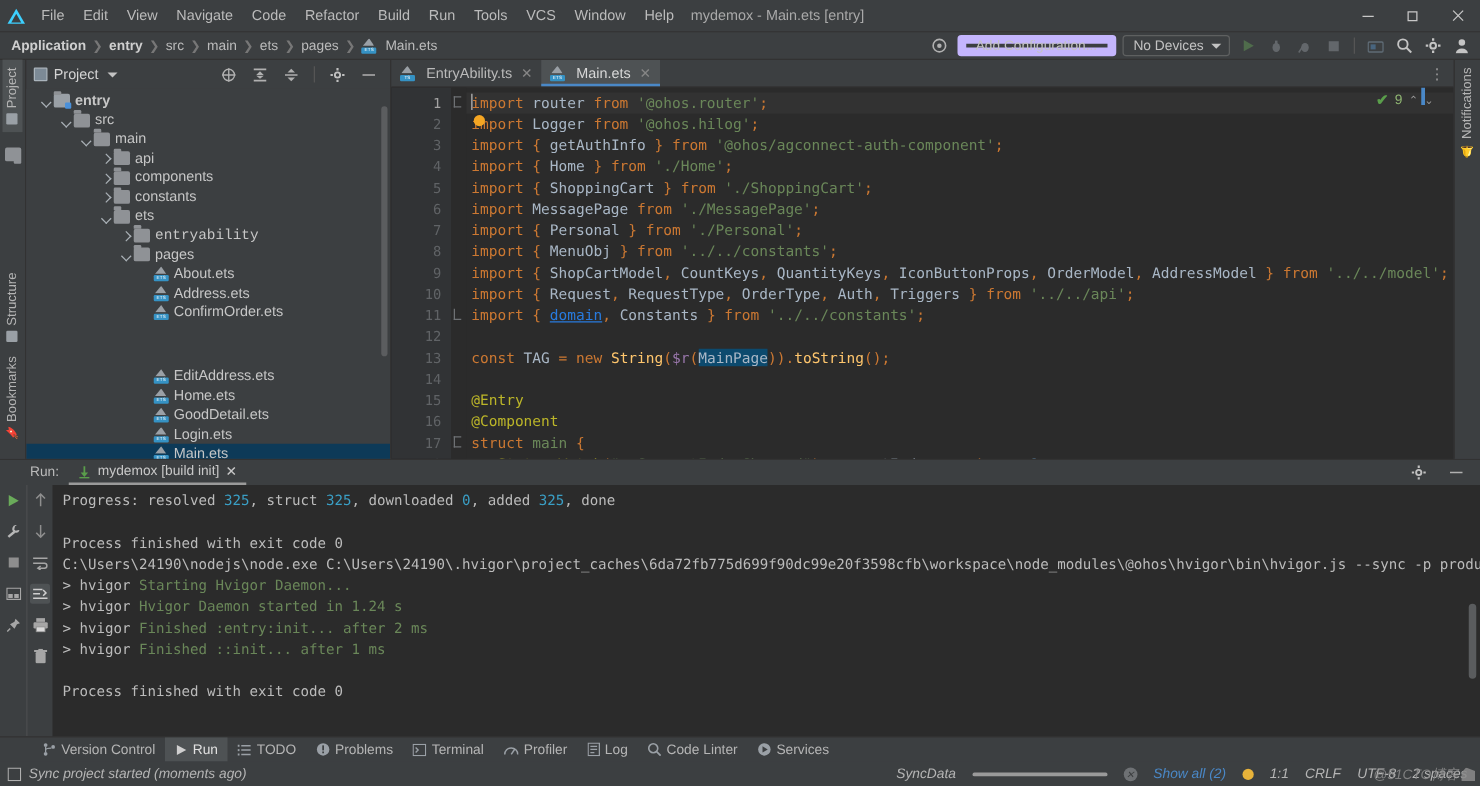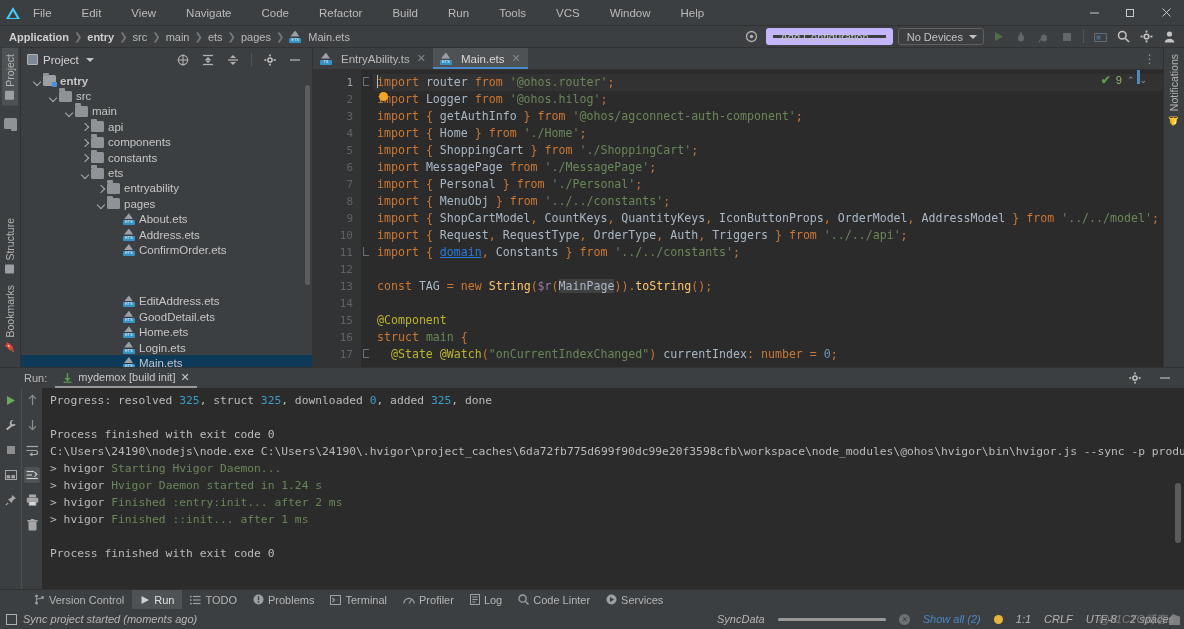--- a/index.html
+++ b/index.html
@@ -15,21 +15,21 @@
 
   
   .titlebar {
     height: 26px; background: #3c3f41; display: flex; align-items: center;
     border-bottom: 1px solid #323232; flex: none; position: relative;
   }
   .logo-ide { width: 26px; display: flex; align-items: center; justify-content: center; }
   .logo-tri { width: 0; height: 0; border-left: 7px solid transparent; border-right: 7px solid transparent; border-bottom: 12px solid #3dd1ff; position: relative; }
   .logo-tri::after { content:''; position:absolute; left:-4px; top:4px; width:0;height:0;
      border-left:4px solid transparent;border-right:4px solid transparent;border-bottom:7px solid #3c3f41;}
-  .menubar { display: flex; align-items: center; gap: 16px; text-align: right; }
+  .menubar { display: flex; align-items: center; gap: 1px; text-align: right; }
   .menu-item { padding: 3px 7px; color: #bbbbbb; font-size: 11.5px; cursor: default; border-radius: 2px; }
   .win-title { position: absolute; left: 0; right: 0; text-align: center; color: #a9a9a9; font-size: 11.5px; pointer-events: none; }
   .win-title span { margin-left: 60px; }
   .win-ctrls { margin-left: auto; display: flex; align-items: center; height: 26px; z-index: 3; }
   .win-btn { width: 36px; height: 26px; display: flex; align-items: center; justify-content: center; color: #c8c8c8; font-size: 12px; }
 
   
   .navbar {
     height: 22px; background: #3c3f41; display: flex; align-items: center;
     padding-left: 6px; flex: none; border-bottom: 1px solid #323232; position: relative;
@@ -113,21 +113,21 @@
   .kw  { color: #cc7832; }
   .str { color: #6a8759; }
   .br  { color: #cc7832; }
   .id  { color: #a9b7c6; }
   .fn  { color: #ffc66d; }
   .dec { color: #bbb529; }
   .typ { color: #cc7832; }
   .num { color: #6897bb; }
   .lnk { color: #287bde; text-decoration: underline; }
   .res { color: #9876aa; }
-  .inj { background: #404040; color: #a9b7c6; }
+  .inj { background: #0c4a6e; color: #a9b7c6; }
   .caret-bar { display:inline-block; width:1px; height:13px; background:#bbbbbb; vertical-align:-2px; margin-right:-1px;}
   .bulb { position: absolute; left: 6px; top: 22px; width: 9px; height: 9px; border-radius: 50%; background: #f5a623; }
 
   .inspect-widget {
     position: absolute; right: 16px; top: 3px; display: flex; align-items: center; gap: 5px;
     font-size: 11px; color: #9a9a9a; z-index: 5;
   }
   .chk { color: #5a9e4b; font-size: 12px; font-weight: bold; }
   .cnt { color: #8fb572; font-size: 11px; }
   .chv { color: #9a9a9a; font-size: 9px; }
@@ -185,20 +185,21 @@
       <div class="menu-item">Navigate</div>
       <div class="menu-item">Code</div>
       <div class="menu-item">Refactor</div>
       <div class="menu-item">Build</div>
       <div class="menu-item">Run</div>
       <div class="menu-item">Tools</div>
       <div class="menu-item">VCS</div>
       <div class="menu-item">Window</div>
       <div class="menu-item">Help</div>
     </div>
+    <div class="win-title"><span>mydemox - Main.ets [entry]</span></div>
     <div class="win-ctrls">
       <div class="win-btn">
         <svg width="11" height="11" viewBox="0 0 11 11">
             <line x1="1" y1="6" x2="10" y2="6" stroke="#c8c8c8" stroke-width="1"></line>
           </svg>
       </div>
       <div class="win-btn">
         <svg width="11" height="11" viewBox="0 0 11 11">
             <rect x="1.5" y="2.5" width="7" height="7" fill="none" stroke="#c8c8c8" stroke-width="1"></rect>
           </svg>
@@ -400,21 +401,21 @@
             <div class="trow" style="padding-left: 60px;">
               <span class="arrow right"></span>
               <span class="folder"></span>
               <span style="">constants</span>
             </div>
             <div class="trow" style="padding-left: 60px;">
               <span class="arrow down"></span>
               <span class="folder"></span>
               <span style="">ets</span>
             </div>
-            <div class="trow" style="padding-left: 76px;">
+            <div class="trow" style="padding-left: 76px; font-family: Liberation Mono, monospace;">
               <span class="arrow right"></span>
               <span class="folder"></span>
               <span style="">entryability</span>
             </div>
             <div class="trow" style="padding-left: 76px;">
               <span class="arrow down"></span>
               <span class="folder"></span>
               <span style="">pages</span>
             </div>
             <div class="trow" style="padding-left: 92px;">
@@ -448,29 +449,29 @@
                 <span class="bot">ETS</span>
               </span>
               <span style="">EditAddress.ets</span>
             </div>
             <div class="trow" style="padding-left: 92px;">
               <span class="arrow"></span>
               <span class="etsicon">
                 <span class="top"></span>
                 <span class="bot">ETS</span>
               </span>
+              <span style="">Home.ets</span>
+            </div>
+            <div class="trow" style="padding-left: 92px;">
+              <span class="arrow"></span>
+              <span class="etsicon">
+                <span class="top"></span>
+                <span class="bot">ETS</span>
+              </span>
               <span style="">GoodDetail.ets</span>
-            </div>
-            <div class="trow" style="padding-left: 92px;">
-              <span class="arrow"></span>
-              <span class="etsicon">
-                <span class="top"></span>
-                <span class="bot">ETS</span>
-              </span>
-              <span style="">Home.ets</span>
             </div>
             <div class="trow" style="padding-left: 92px;">
               <span class="arrow"></span>
               <span class="etsicon">
                 <span class="top"></span>
                 <span class="bot">ETS</span>
               </span>
               <span style="">Login.ets</span>
             </div>
             <div class="trow sel" style="padding-left: 92px;">
@@ -584,20 +585,21 @@
               <div class="cline"><span class="kw">import</span> <span class="br">{</span> <span class="id">ShoppingCart</span> <span class="br">}</span> <span class="kw">from</span> <span class="str">'./ShoppingCart'</span><span class="br">;</span></div>
               <div class="cline"><span class="kw">import</span> <span class="id">MessagePage</span> <span class="kw">from</span> <span class="str">'./MessagePage'</span><span class="br">;</span></div>
               <div class="cline"><span class="kw">import</span> <span class="br">{</span> <span class="id">Personal</span> <span class="br">}</span> <span class="kw">from</span> <span class="str">'./Personal'</span><span class="br">;</span></div>
               <div class="cline"><span class="kw">import</span> <span class="br">{</span> <span class="id">MenuObj</span> <span class="br">}</span> <span class="kw">from</span> <span class="str">'../../constants'</span><span class="br">;</span></div>
               <div class="cline"><span class="kw">import</span> <span class="br">{</span> <span class="id">ShopCartModel</span><span class="br">,</span> <span class="id">CountKeys</span><span class="br">,</span> <span class="id">QuantityKeys</span><span class="br">,</span> <span class="id">IconButtonProps</span><span class="br">,</span> <span class="id">OrderModel</span><span class="br">,</span> <span class="id">AddressModel</span> <span class="br">}</span> <span class="kw">from</span> <span class="str">'../../model'</span><span class="br">;</span></div>
               <div class="cline"><span class="kw">import</span> <span class="br">{</span> <span class="id">Request</span><span class="br">,</span> <span class="id">RequestType</span><span class="br">,</span> <span class="id">OrderType</span><span class="br">,</span> <span class="id">Auth</span><span class="br">,</span> <span class="id">Triggers</span> <span class="br">}</span> <span class="kw">from</span> <span class="str">'../../api'</span><span class="br">;</span></div>
               <div class="cline"><span class="kw">import</span> <span class="br">{</span> <span class="lnk">domain</span><span class="br">,</span> <span class="id">Constants</span> <span class="br">}</span> <span class="kw">from</span> <span class="str">'../../constants'</span><span class="br">;</span></div>
               <div class="cline">&nbsp;</div>
               <div class="cline"><span class="kw">const</span> <span class="id">TAG</span> <span class="br">=</span> <span class="kw">new</span> <span class="fn">String</span><span class="br">(</span><span class="res">$r</span><span class="br">(</span><span class="inj">MainPage</span><span class="br">)</span><span class="br">)</span><span class="br">.</span><span class="fn">toString</span><span class="br">(</span><span class="br">)</span><span class="br">;</span></div>
               <div class="cline">&nbsp;</div>
+              <div class="cline"><span class="dec">@Entry</span></div>
               <div class="cline"><span class="dec">@Component</span></div>
               <div class="cline"><span class="kw">struct</span> <span style="color:#6a8759">main</span> <span class="br">{</span></div>
               <div class="cline">  <span class="dec">@State</span> <span class="dec">@Watch</span><span class="br">(</span><span class="str">"onCurrentIndexChanged"</span><span class="br">)</span> <span class="id">currentIndex</span><span class="br">:</span> <span class="typ">number</span> <span class="br">=</span> <span class="num">0</span><span class="br">;</span></div>
             </div>
           <div class="bulb"></div>
         </div>
         <div class="inspect-widget">
           <span class="chk">✔</span>
           <span class="cnt">9</span>
           <span class="chv">⌃</span>

